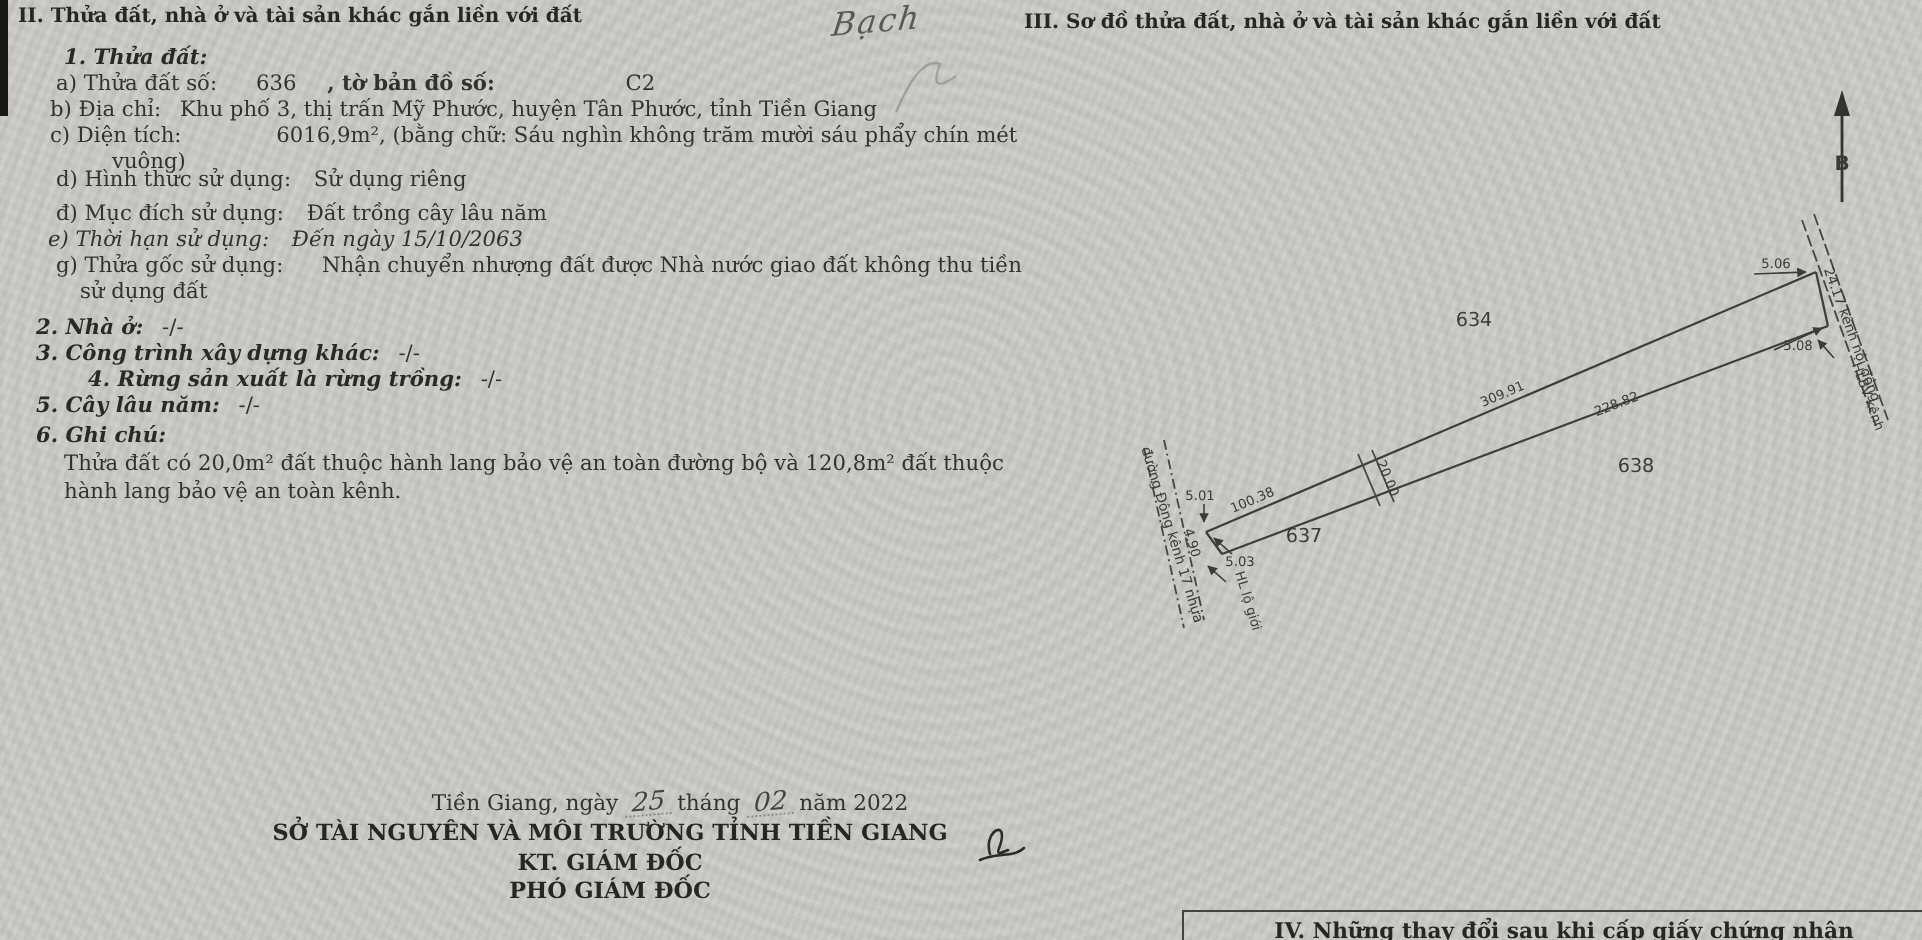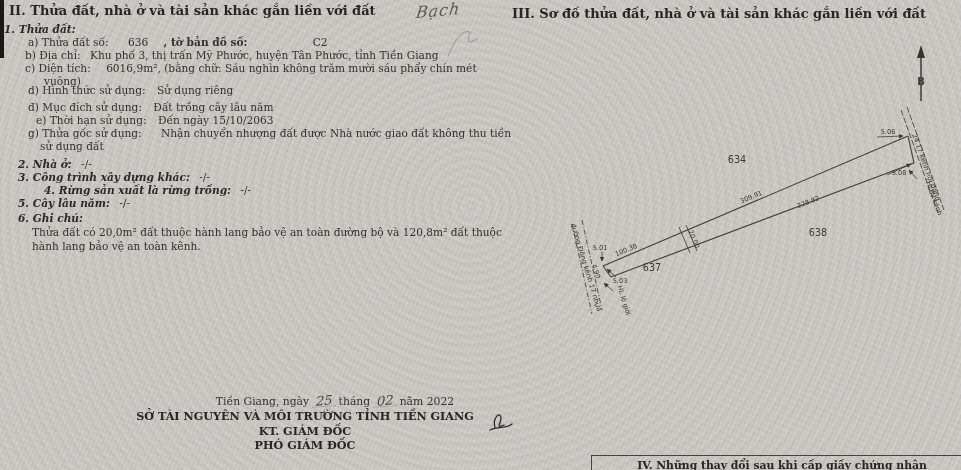--- a/index.html
+++ b/index.html
@@ -7,21 +7,21 @@
     width:961px;height:470px;overflow:hidden;position:relative;
     background-color:#c8c7c2;
     background-image:
       repeating-radial-gradient(circle at 49% 44%, rgba(255,255,255,0.10) 0px, rgba(150,149,144,0.09) 3px, rgba(201,200,196,0.05) 6px, rgba(255,255,255,0.07) 9px),
       repeating-linear-gradient(113deg, rgba(255,255,255,0.05) 0 2px, rgba(120,119,115,0.05) 2px 4px),
       repeating-linear-gradient(23deg, rgba(255,255,255,0.04) 0 3px, rgba(120,119,115,0.04) 3px 6px);
     font-family:"DejaVu Serif","Liberation Serif",serif;
     color:#33312d;
   }
   .abs{position:absolute;white-space:nowrap;}
-  .h2{font-weight:bold;font-size:13px;color:#282622;}
+  .h2{font-weight:bold;font-size:10px;color:#282622;}
   .body-line{font-size:10.6px;}
   .bi{font-weight:bold;font-style:italic;color:#2b2925;}
   .lbl{color:#33312d;}
   .val{color:#33312d;text-align:center;}
   .sig{font-weight:bold;font-size:11.2px;color:#282622;text-align:center;}
   .hand{display:inline-block;font-style:italic;font-size:13px;color:#45433e;
         transform:skewX(-8deg) rotate(-5deg);border-bottom:1px dotted rgba(70,68,62,0.45);
         padding:0 3px;line-height:10px;}
   .hand-top{font-style:italic;font-size:16px;color:#5a5852;transform:rotate(-5deg) skewX(-12deg);letter-spacing:1px;}
   .scan-edge{background:#181815;}
@@ -35,51 +35,51 @@
 </style>
 </head>
 <body>
 
 <div class="abs scan-edge" style="left:0;top:0;width:4px;height:58px;"></div>
 
 <div class="abs hand-top" style="left:416px;top:1px;">Bạch</div>
 
 <div class="abs h2" style="left:9px;top:3px;">II. Thửa đất, nhà ở và tài sản khác gắn liền với đất</div>
 
-<div class="abs body-line bi" style="left:4px;top:23px;text-align:right;">1. Thửa đất:</div>
+<div class="abs body-line bi" style="left:32px;top:23px;text-align:right;">1. Thửa đất:</div>
 
 <div class="abs body-line" style="left:28px;top:36px;">
   <span class="lbl">a) Thửa đất số:</span>
   <span class="val" style="margin-left:16px;">636</span>
   <span class="lbl" style="margin-left:12px;font-weight:bold;">, tờ bản đồ số:</span>
   <span class="val" style="margin-left:62px;">C2</span>
 </div>
 
 <div class="abs body-line" style="left:25px;top:49px;">
   <span class="lbl">b) Địa chỉ:</span>
   <span class="val" style="margin-left:6px;">Khu phố 3, thị trấn Mỹ Phước, huyện Tân Phước, tỉnh Tiền Giang</span>
 </div>
 
 <div class="abs body-line" style="left:25px;top:62px;">
   <span class="lbl">c) Diện tích:</span>
-  <span class="val" style="margin-left:12px;">6016,9m², (bằng chữ: Sáu nghìn không trăm mười sáu phẩy chín mét</span>
+  <span class="val" style="margin-left:44px;">6016,9m², (bằng chữ: Sáu nghìn không trăm mười sáu phẩy chín mét</span>
 </div>
-<div class="abs body-line val" style="left:44px;top:75px;">vuông)</div>
+<div class="abs body-line val" style="left:56px;top:75px;">vuông)</div>
 
 <div class="abs body-line" style="left:28px;top:84px;">
   <span class="lbl">d) Hình thức sử dụng:</span>
   <span class="val" style="margin-left:8px;">Sử dụng riêng</span>
 </div>
 
 <div class="abs body-line" style="left:28px;top:101px;">
   <span class="lbl">đ) Mục đích sử dụng:</span>
   <span class="val" style="margin-left:8px;">Đất trồng cây lâu năm</span>
 </div>
 
-<div class="abs body-line" style="left:36px;top:114px;">
+<div class="abs body-line" style="left:24px;top:114px;font-style:italic;">
   <span class="lbl">e) Thời hạn sử dụng:</span>
   <span class="val" style="margin-left:8px;">Đến ngày 15/10/2063</span>
 </div>
 
 <div class="abs body-line" style="left:28px;top:127px;">
   <span class="lbl">g) Thửa gốc sử dụng:</span>
   <span class="val" style="margin-left:16px;">Nhận chuyển nhượng đất được Nhà nước giao đất không thu tiền</span>
 </div>
 <div class="abs body-line val" style="left:40px;top:140px;">sử dụng đất</div>
 

